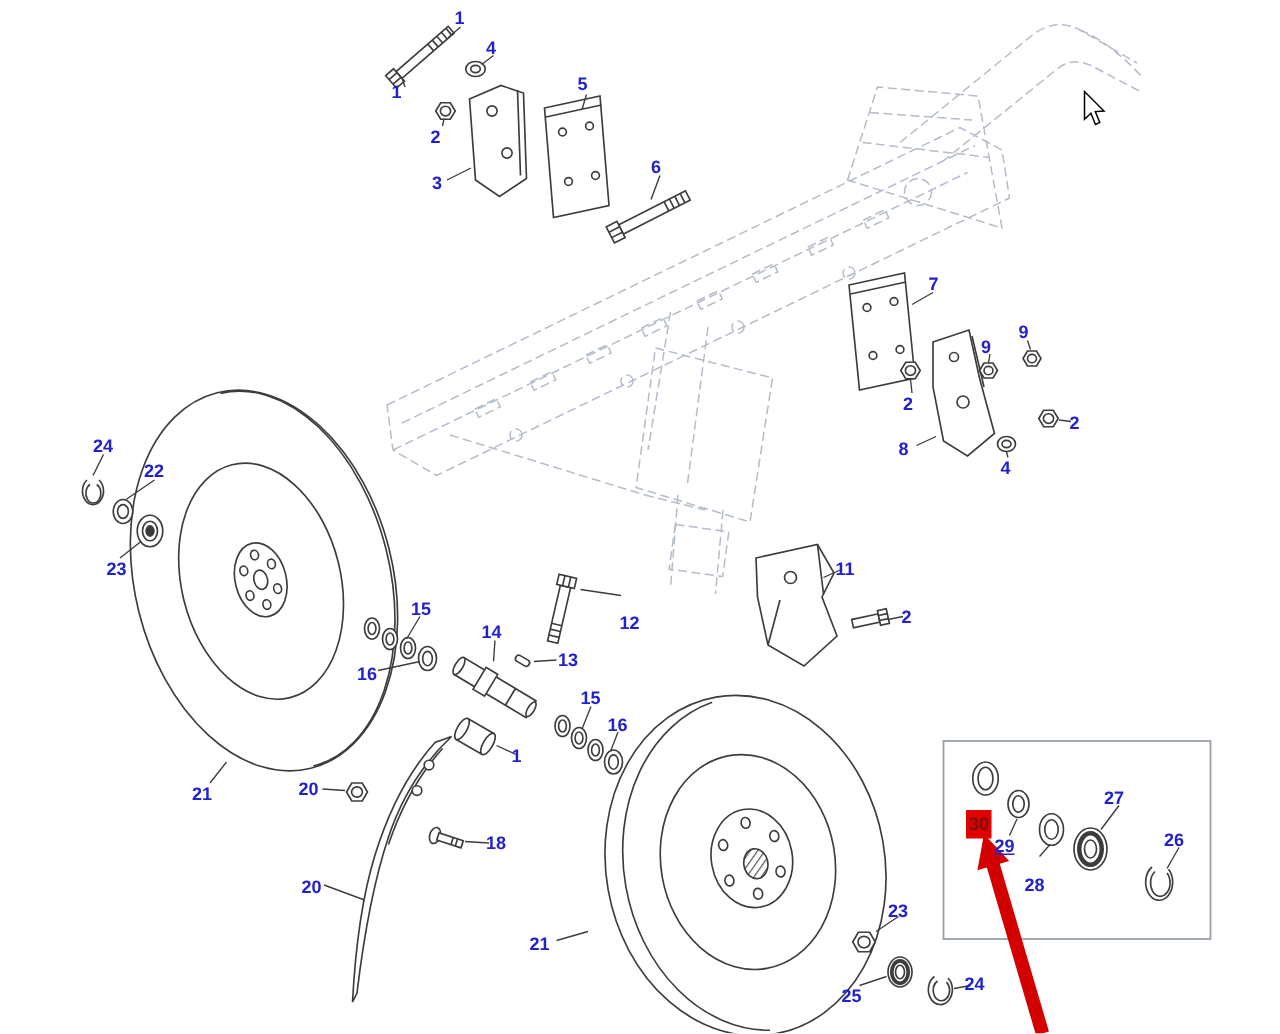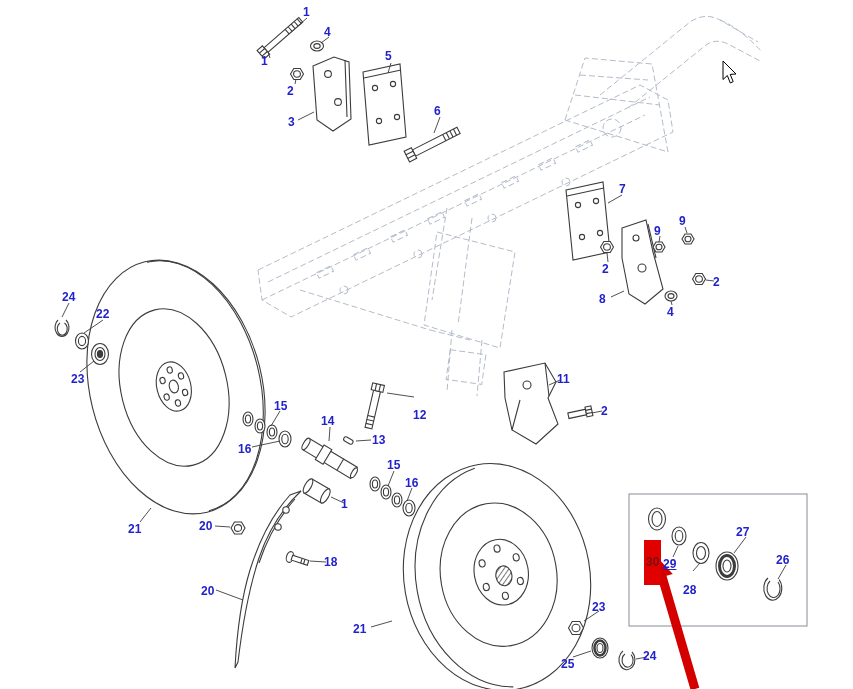--- a/index.html
+++ b/index.html
@@ -17,21 +17,21 @@
     color: var(--label-color, #2222cc);
     font-size: 12px;
     font-weight: bold;
     line-height: 1.1;
     cursor: pointer;
     user-select: none;
   }
   .part-label.highlighted {
     background: var(--highlight-bg, #e00000);
     color: var(--highlight-text, #7a1010);
-    padding: 16px 2px;
+    padding: 3px 2px;
   }
 </style>
 </head>
 <body>
 
 <div class="stage">
 
   <svg class="diagram-svg" width="853" height="689" viewBox="0 0 853 689" xmlns="http://www.w3.org/2000/svg">
     <defs>
       <pattern id="hatch" width="4" height="4" patternTransform="rotate(45)" patternUnits="userSpaceOnUse">

